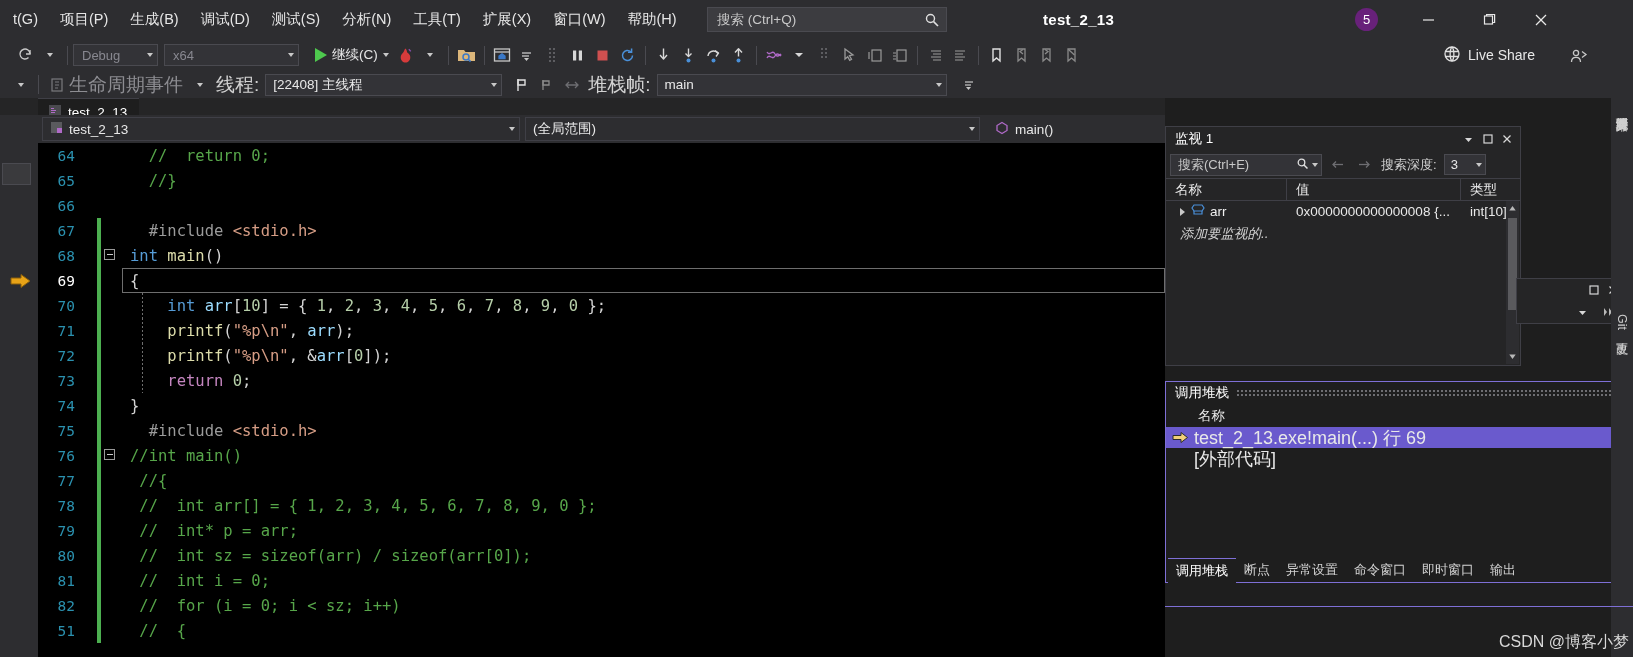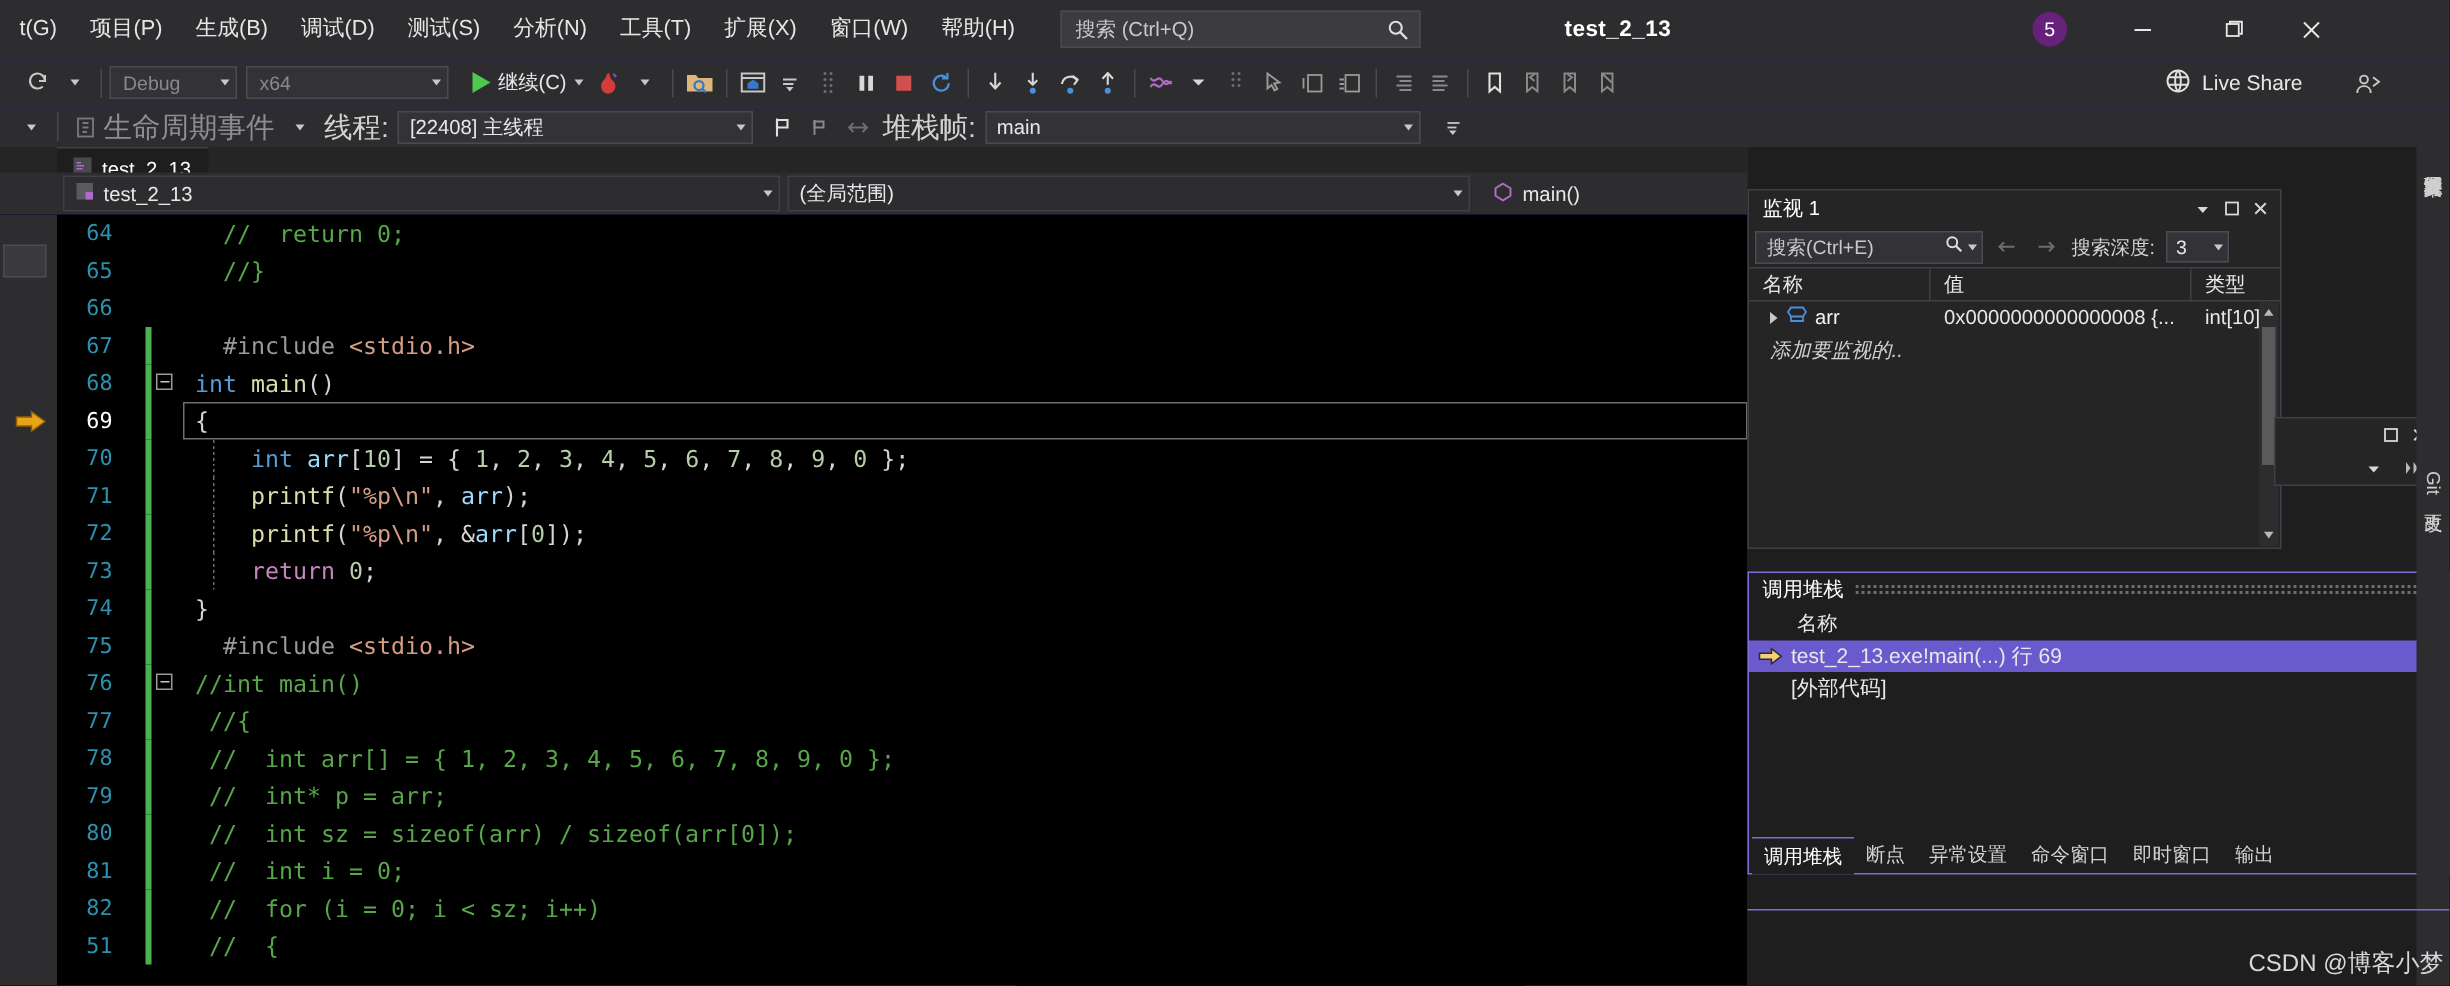--- a/index.html
+++ b/index.html
@@ -3,21 +3,21 @@
 <meta charset="utf-8">
 <style>
   * { box-sizing: border-box; margin: 0; padding: 0; }
   html, body {
     width: 1633px; height: 657px;
     background: #1e1e1e;
     font-family: "Liberation Sans", "DejaVu Sans", sans-serif;
     color: #f1f1f1;
     overflow: hidden;
   }
-  #app { position: relative; width: 1633px; height: 657px; background: #4c1d95; }
+  #app { position: relative; width: 1633px; height: 657px; background: #0369a1; }
 
   
   .titlebar {
     position: absolute; left: 0; top: 0; width: 1633px; height: 39px;
     background: #2d2d30; display: flex; align-items: center;
   }
   .menu { display: flex; align-items: center; height: 39px; padding-left: 2px; }
   .menu-item {
     font-size: 14.5px; color: #e6e6e6; padding: 0 11px; line-height: 39px;
     white-space: nowrap; cursor: default;
@@ -215,21 +215,21 @@
     background: #1e1e1e; border: 1px solid #7e6fd6;
   }
   .cs-head { height: 22px; display: flex; align-items: center; padding-left: 9px; }
   .cs-title { font-size: 13.5px; color: #ffffff; margin-right: 8px; white-space: nowrap; }
   .cs-dots { flex: 1; height: 6px; align-self: center;
              background: repeating-linear-gradient(to right,#6e6e72 0 2px,transparent 2px 4px),
                          repeating-linear-gradient(to right,#6e6e72 0 2px,transparent 2px 4px);
              background-size: 4px 2px; background-position: 0 0, 0 4px; background-repeat: repeat-x; }
   .cs-colhead { height: 23px; display: flex; align-items: center; padding-left: 32px;
                 font-size: 13.5px; color: #e8e8e8; }
-  .cs-row { height: 21px; display: flex; align-items: center; font-size: 14px; color: #e8e8e8; }
+  .cs-row { height: 21px; display: flex; align-items: center; font-size: 18px; color: #e8e8e8; }
   .cs-row.sel { background: #6a5acd; }
   .cs-arrow { width: 28px; display: flex; align-items: center; justify-content: center; }
   .cs-text { white-space: nowrap; }
   .cs-tabs {
     position: absolute; left: 0; bottom: 0; width: 100%; height: 24px;
     display: flex; align-items: center; gap: 0; padding-left: 2px;
   }
   .cs-tab { font-size: 13px; color: #d2d2d2; padding: 0 8px; line-height: 24px; white-space: nowrap; }
   .cs-tab.active { color: #ffffff; background: #1e1e1e; border-top: 1px solid #7e6fd6; }
 

